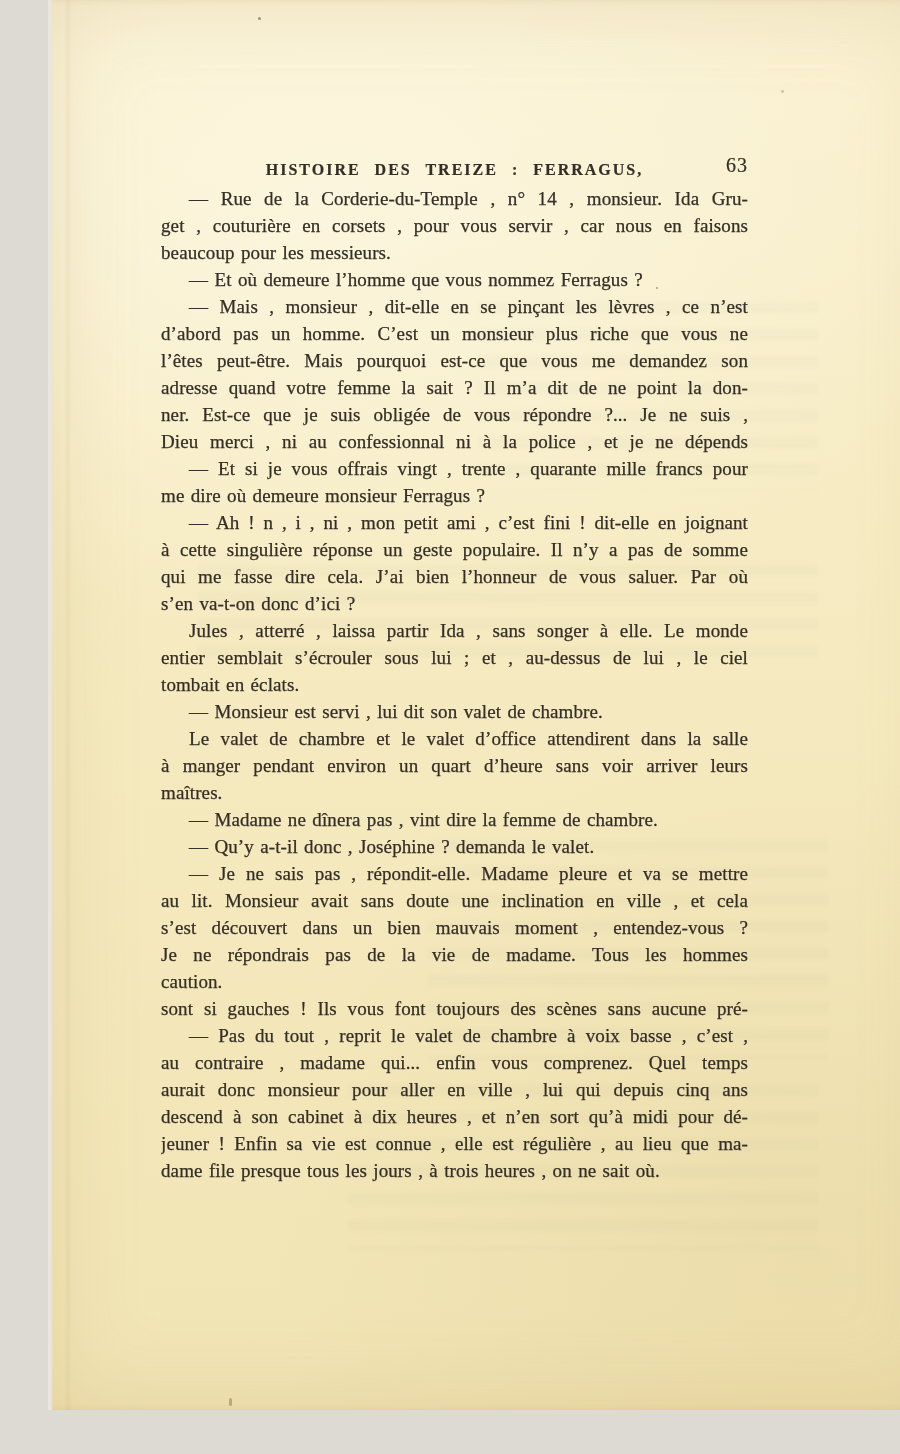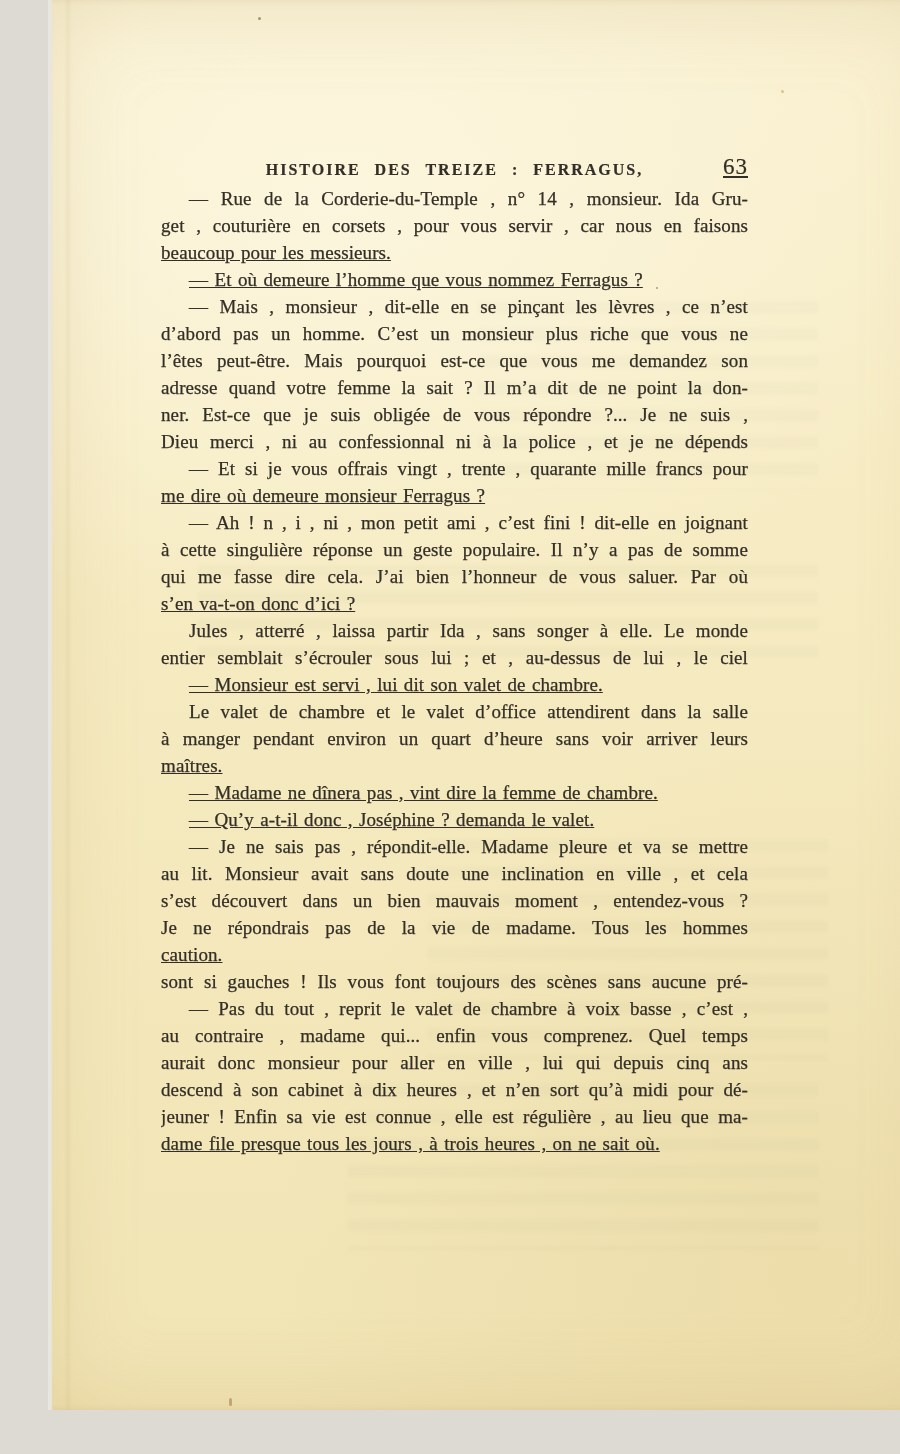--- a/index.html
+++ b/index.html
@@ -59,37 +59,37 @@
   
   .running-head{
     position:absolute;left:113px;top:161px;width:587px;
     text-align:center;
     font-size:16px;font-weight:700;
     letter-spacing:2px;word-spacing:8px;
     -webkit-text-stroke:0.2px currentColor;
   }
   .folio{
     position:absolute;top:154px;right:200px;
-    font-size:23px;letter-spacing:1px;text-decoration:underline;
+    font-size:20px;letter-spacing:1px;
     -webkit-text-stroke:0.2px currentColor;
   }
   
   .body-text{
     position:absolute;left:113px;top:185px;width:587px;
     font-size:19px;line-height:27px;
     word-spacing:1.5px;letter-spacing:0.1px;
     -webkit-text-stroke:0.25px currentColor;
   }
   .para{margin:0;}
   .line{
     height:27px;overflow:hidden;
     text-align:justify;text-align-last:justify;
   }
   .line.first{text-indent:28px;}
-  .line.last{text-align-last:left;text-decoration:underline;}
+  .line.last{text-align-last:left;}
 </style>
 </head>
 <body>
 
 <div class="scan">
   <div class="edge-left"></div>
   <div class="edge-crease"></div>
 
   <div class="ghost a"></div>
   <div class="ghost b"></div>
@@ -129,20 +129,21 @@
       </div>
       <div class="para">
         <div class="line first">— Ah ! n , i , ni , mon petit ami , c’est fini ! dit-elle en joignant</div>
         <div class="line">à cette singulière réponse un geste populaire. Il n’y a pas de somme</div>
         <div class="line">qui me fasse dire cela. J’ai bien l’honneur de vous saluer. Par où</div>
         <div class="line last">s’en va-t-on donc d’ici ?</div>
       </div>
       <div class="para">
         <div class="line first">Jules , atterré , laissa partir Ida , sans songer à elle. Le monde</div>
         <div class="line">entier semblait s’écrouler sous lui ; et , au-dessus de lui , le ciel</div>
+        <div class="line last">tombait en éclats.</div>
       </div>
       <div class="para">
         <div class="line first last">— Monsieur est servi , lui dit son valet de chambre.</div>
       </div>
       <div class="para">
         <div class="line first">Le valet de chambre et le valet d’office attendirent dans la salle</div>
         <div class="line">à manger pendant environ un quart d’heure sans voir arriver leurs</div>
         <div class="line last">maîtres.</div>
       </div>
       <div class="para">

